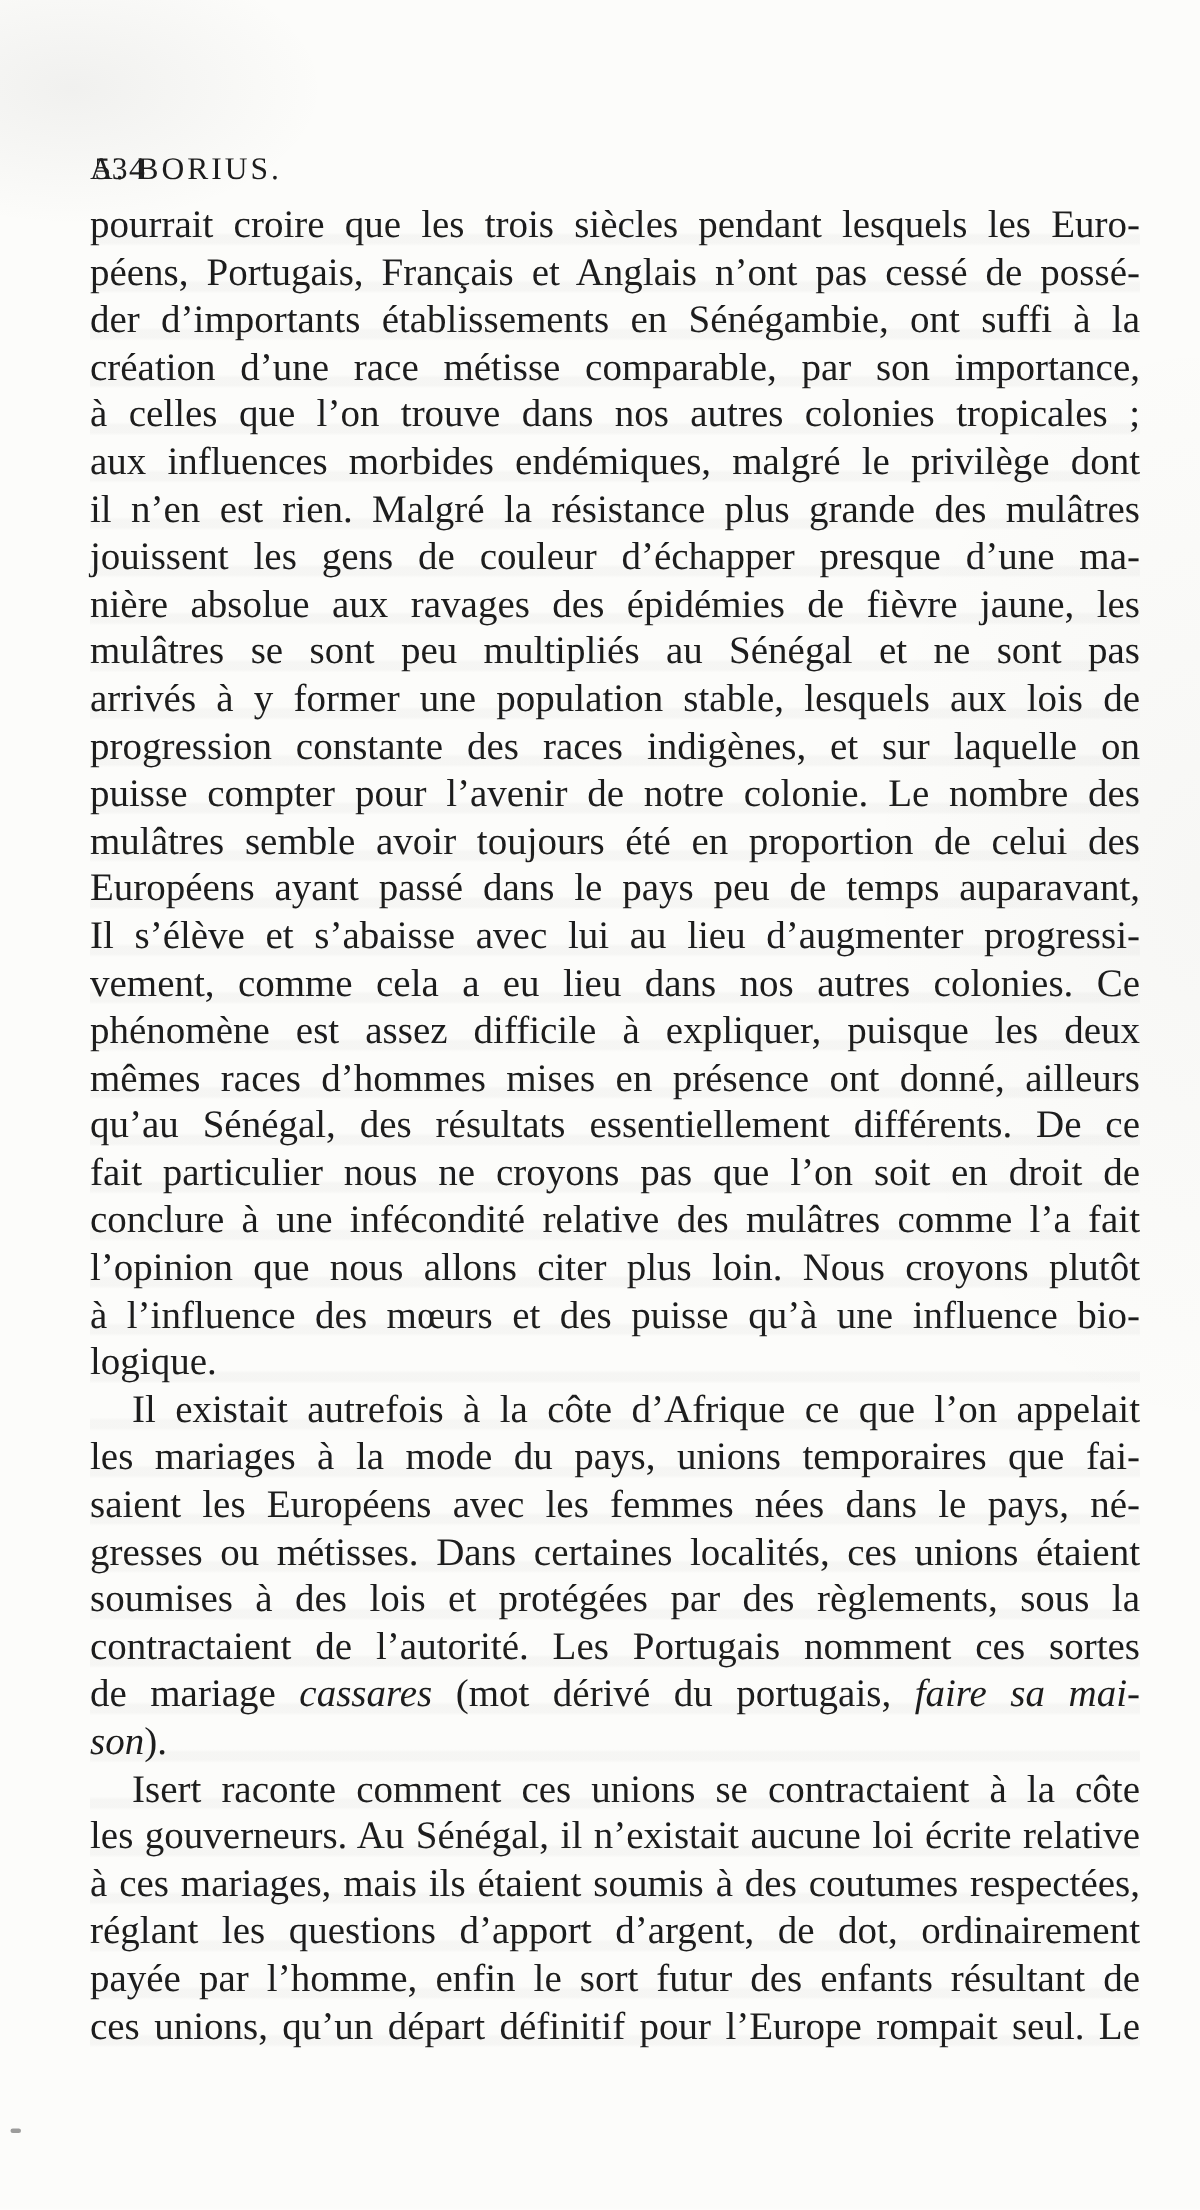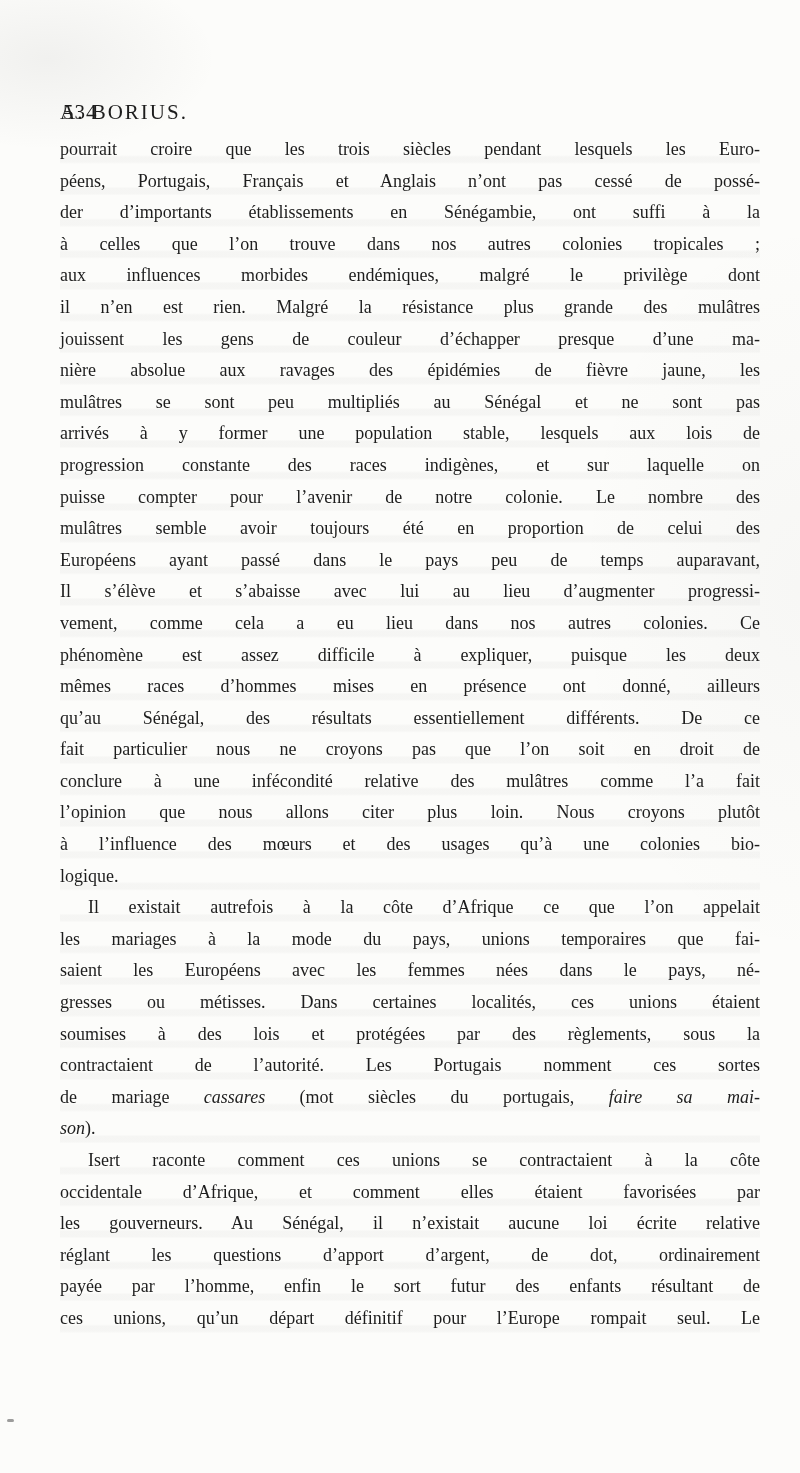--- a/index.html
+++ b/index.html
@@ -62,21 +62,21 @@
     
     background: repeating-linear-gradient(
       to bottom,
       transparent 0px, transparent 21px,
       rgba(70,70,70,0.035) 23px, rgba(70,70,70,0.035) 28px,
       transparent 30px, transparent 31.6px
     );
   }
   .paragraph { margin: 0; }
   .text-line {
-    font-size: 18px;
+    font-size: 26px;
     line-height: 31.6px;
     text-align: justify;
     text-align-last: justify;
     text-justify: inter-word;
     white-space: normal;
   }
   .text-line.end { text-align-last: left; }
   .text-line.indent { text-indent: 28px; font-family: Liberation Serif, serif; }
   .seg.italic { font-style: italic; }
 </style>
@@ -87,56 +87,57 @@
   <div class="header">
     <span class="page-number">534</span>
     <span class="running-title">A. BORIUS.</span>
   </div>
 
   <div class="body-text">
       <div class="paragraph">
         <div class="text-line"><span class="seg">pourrait croire que les trois siècles pendant lesquels les Euro-</span></div>
         <div class="text-line"><span class="seg">péens, Portugais, Français et Anglais n’ont pas cessé de possé-</span></div>
         <div class="text-line"><span class="seg">der d’importants établissements en Sénégambie, ont suffi à la</span></div>
+        <div class="text-line"><span class="seg">création d’une race métisse comparable, par son importance,</span></div>
         <div class="text-line"><span class="seg">à celles que l’on trouve dans nos autres colonies tropicales ;</span></div>
         <div class="text-line"><span class="seg">aux influences morbides endémiques, malgré le privilège dont</span></div>
         <div class="text-line"><span class="seg">il n’en est rien. Malgré la résistance plus grande des mulâtres</span></div>
         <div class="text-line"><span class="seg">jouissent les gens de couleur d’échapper presque d’une ma-</span></div>
         <div class="text-line"><span class="seg">nière absolue aux ravages des épidémies de fièvre jaune, les</span></div>
         <div class="text-line"><span class="seg">mulâtres se sont peu multipliés au Sénégal et ne sont pas</span></div>
         <div class="text-line"><span class="seg">arrivés à y former une population stable, lesquels aux lois de</span></div>
         <div class="text-line"><span class="seg">progression constante des races indigènes, et sur laquelle on</span></div>
         <div class="text-line"><span class="seg">puisse compter pour l’avenir de notre colonie. Le nombre des</span></div>
         <div class="text-line"><span class="seg">mulâtres semble avoir toujours été en proportion de celui des</span></div>
         <div class="text-line"><span class="seg">Européens ayant passé dans le pays peu de temps auparavant,</span></div>
         <div class="text-line"><span class="seg">Il s’élève et s’abaisse avec lui au lieu d’augmenter progressi-</span></div>
         <div class="text-line"><span class="seg">vement, comme cela a eu lieu dans nos autres colonies. Ce</span></div>
         <div class="text-line"><span class="seg">phénomène est assez difficile à expliquer, puisque les deux</span></div>
         <div class="text-line"><span class="seg">mêmes races d’hommes mises en présence ont donné, ailleurs</span></div>
         <div class="text-line"><span class="seg">qu’au Sénégal, des résultats essentiellement différents. De ce</span></div>
         <div class="text-line"><span class="seg">fait particulier nous ne croyons pas que l’on soit en droit de</span></div>
         <div class="text-line"><span class="seg">conclure à une infécondité relative des mulâtres comme l’a fait</span></div>
         <div class="text-line"><span class="seg">l’opinion que nous allons citer plus loin. Nous croyons plutôt</span></div>
-        <div class="text-line"><span class="seg">à l’influence des mœurs et des usages qu’à une colonies bio-</span></div>
+        <div class="text-line"><span class="seg">à l’influence des mœurs et des puisse qu’à une influence bio-</span></div>
         <div class="text-line end"><span class="seg">logique.</span></div>
       </div>
       <div class="paragraph">
         <div class="text-line indent"><span class="seg">Il existait autrefois à la côte d’Afrique ce que l’on appelait</span></div>
         <div class="text-line"><span class="seg">les mariages à la mode du pays, unions temporaires que fai-</span></div>
         <div class="text-line"><span class="seg">saient les Européens avec les femmes nées dans le pays, né-</span></div>
         <div class="text-line"><span class="seg">gresses ou métisses. Dans certaines localités, ces unions étaient</span></div>
         <div class="text-line"><span class="seg">soumises à des lois et protégées par des règlements, sous la</span></div>
         <div class="text-line"><span class="seg">contractaient de l’autorité. Les Portugais nomment ces sortes</span></div>
-        <div class="text-line"><span class="seg">de mariage </span><span class="seg italic">cassares</span><span class="seg"> (mot siècles du portugais, </span><span class="seg italic">faire sa mai-</span></div>
+        <div class="text-line"><span class="seg">de mariage </span><span class="seg italic">cassares</span><span class="seg"> (mot dérivé du portugais, </span><span class="seg italic">faire sa mai-</span></div>
         <div class="text-line end"><span class="seg italic">son</span><span class="seg">).</span></div>
       </div>
       <div class="paragraph">
         <div class="text-line indent"><span class="seg">Isert raconte comment ces unions se contractaient à la côte</span></div>
-        <div class="text-line"><span class="seg">occidentale d’Afrique, et comment elles étaient favorisées par</span></div>
         <div class="text-line"><span class="seg">les gouverneurs. Au Sénégal, il n’existait aucune loi écrite relative</span></div>
+        <div class="text-line"><span class="seg">à ces mariages, mais ils étaient soumis à des coutumes respectées,</span></div>
         <div class="text-line"><span class="seg">réglant les questions d’apport d’argent, de dot, ordinairement</span></div>
         <div class="text-line"><span class="seg">payée par l’homme, enfin le sort futur des enfants résultant de</span></div>
         <div class="text-line"><span class="seg">ces unions, qu’un départ définitif pour l’Europe rompait seul. Le</span></div>
       </div>
     </div>
 
   <div class="scan-speck"></div>
 </div>
 
 </body></html>

